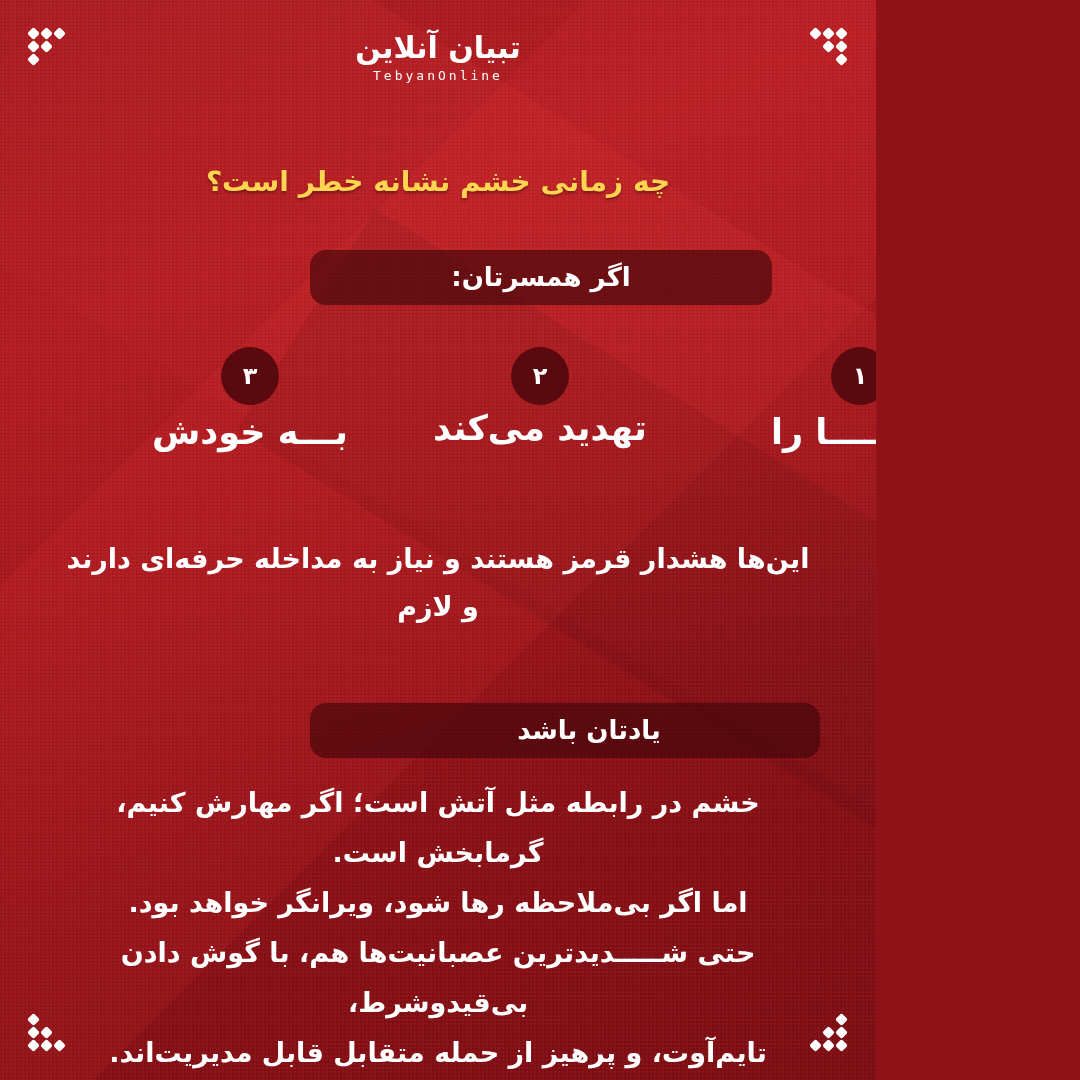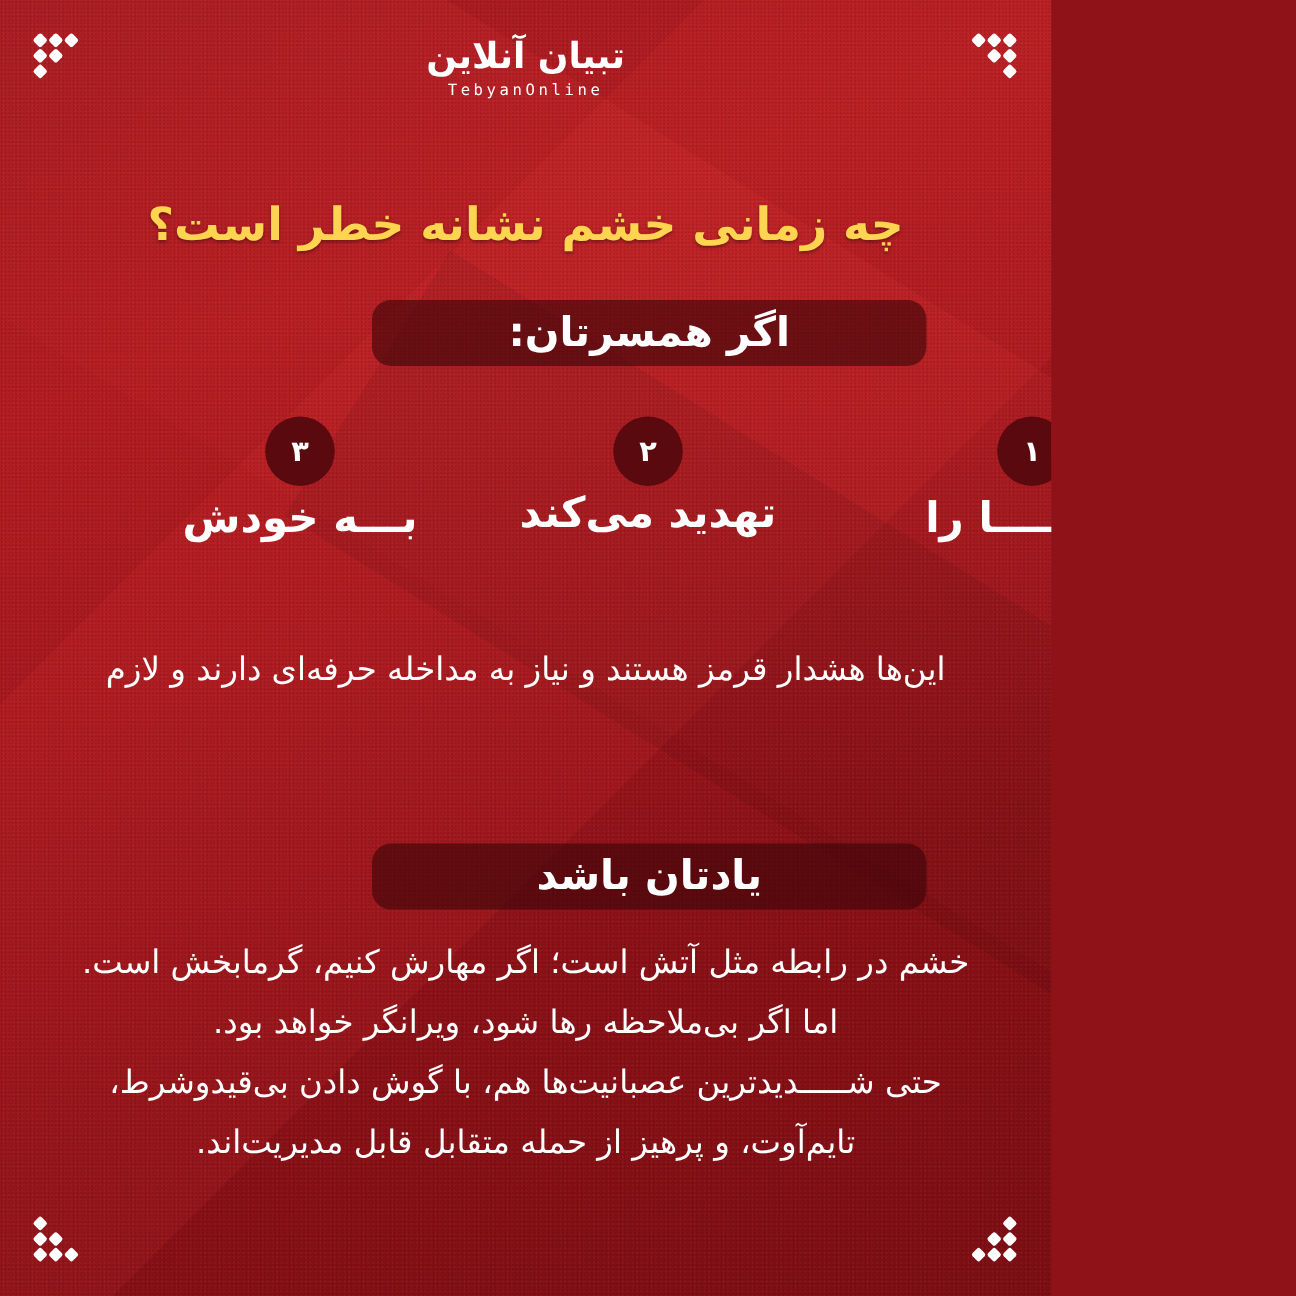--- a/index.html
+++ b/index.html
@@ -45,49 +45,49 @@
     .c-bl { left: 27px; bottom: 27px; }
     .c-br { right: 27px; bottom: 27px; }
 
     
     .logo { position: absolute; top: 30px; left: 0; right: 0; text-align: center; color: #fff; }
     .logo .fa { font-size: 30px; font-weight: bold; line-height: 36px; letter-spacing: 0; }
     .logo .en { font-family: "DejaVu Sans Mono", monospace; font-size: 13px; letter-spacing: 3px; margin-top: 2px; }
 
     .title {
       position: absolute; top: 165px; left: 0; right: 0; text-align: center;
-      color: #ffd451; font-size: 38px; font-weight: bold; direction: rtl;
+      color: #ffd451; font-size: 28px; font-weight: bold; direction: rtl;
       text-shadow: 0 2px 3px rgba(0,0,0,0.35);
     }
 
     .pill {
       position: absolute; left: 310px; width: 462px; height: 55px;
       border-radius: 16px; background: rgba(60,5,8,0.62);
-      color: #fff; font-size: 34px; font-weight: bold; text-align: center;
+      color: #fff; font-size: 26px; font-weight: bold; text-align: center;
       line-height: 55px; direction: rtl;
     }
     .pill-1 { top: 250px; }
-    .pill-2 { top: 703px; }
+    .pill-2 { top: 703px; padding-left: 48px; }
 
     .items { position: absolute; top: 347px; left: 0; right: 0; height: 160px; }
     .item { position: absolute; top: 0; width: 220px; text-align: center; color: #fff; direction: rtl; }
     .item .num {
       margin: 0 auto; width: 58px; height: 58px; border-radius: 50%;
       background: #5a0a0e; color: #fff; font-size: 24px; font-weight: bold;
       line-height: 58px; text-align: center;
     }
     .item .l1, .item .l2 { font-size: 35px; font-weight: bold; line-height: 46px; }
     .item .l1 { margin-top: 4px; }
     .item-1 { left: 750px; }
     .item-2 { left: 430px; }
     .item-3 { left: 140px; }
 
     .para {
       position: absolute; left: 60px; right: 60px; text-align: center; color: #fff;
-      font-size: 27px; font-weight: normal; direction: rtl; line-height: 48px;
+      font-size: 27px; font-weight: bold; direction: rtl; line-height: 48px;
     }
     .para-1 { top: 535px; }
     .para-2 { top: 778px; line-height: 50px; }
   </style>
 </head>
 <body>
 
 <div class="canvas">
   <div class="band"></div>
   <div class="band2"></div>

